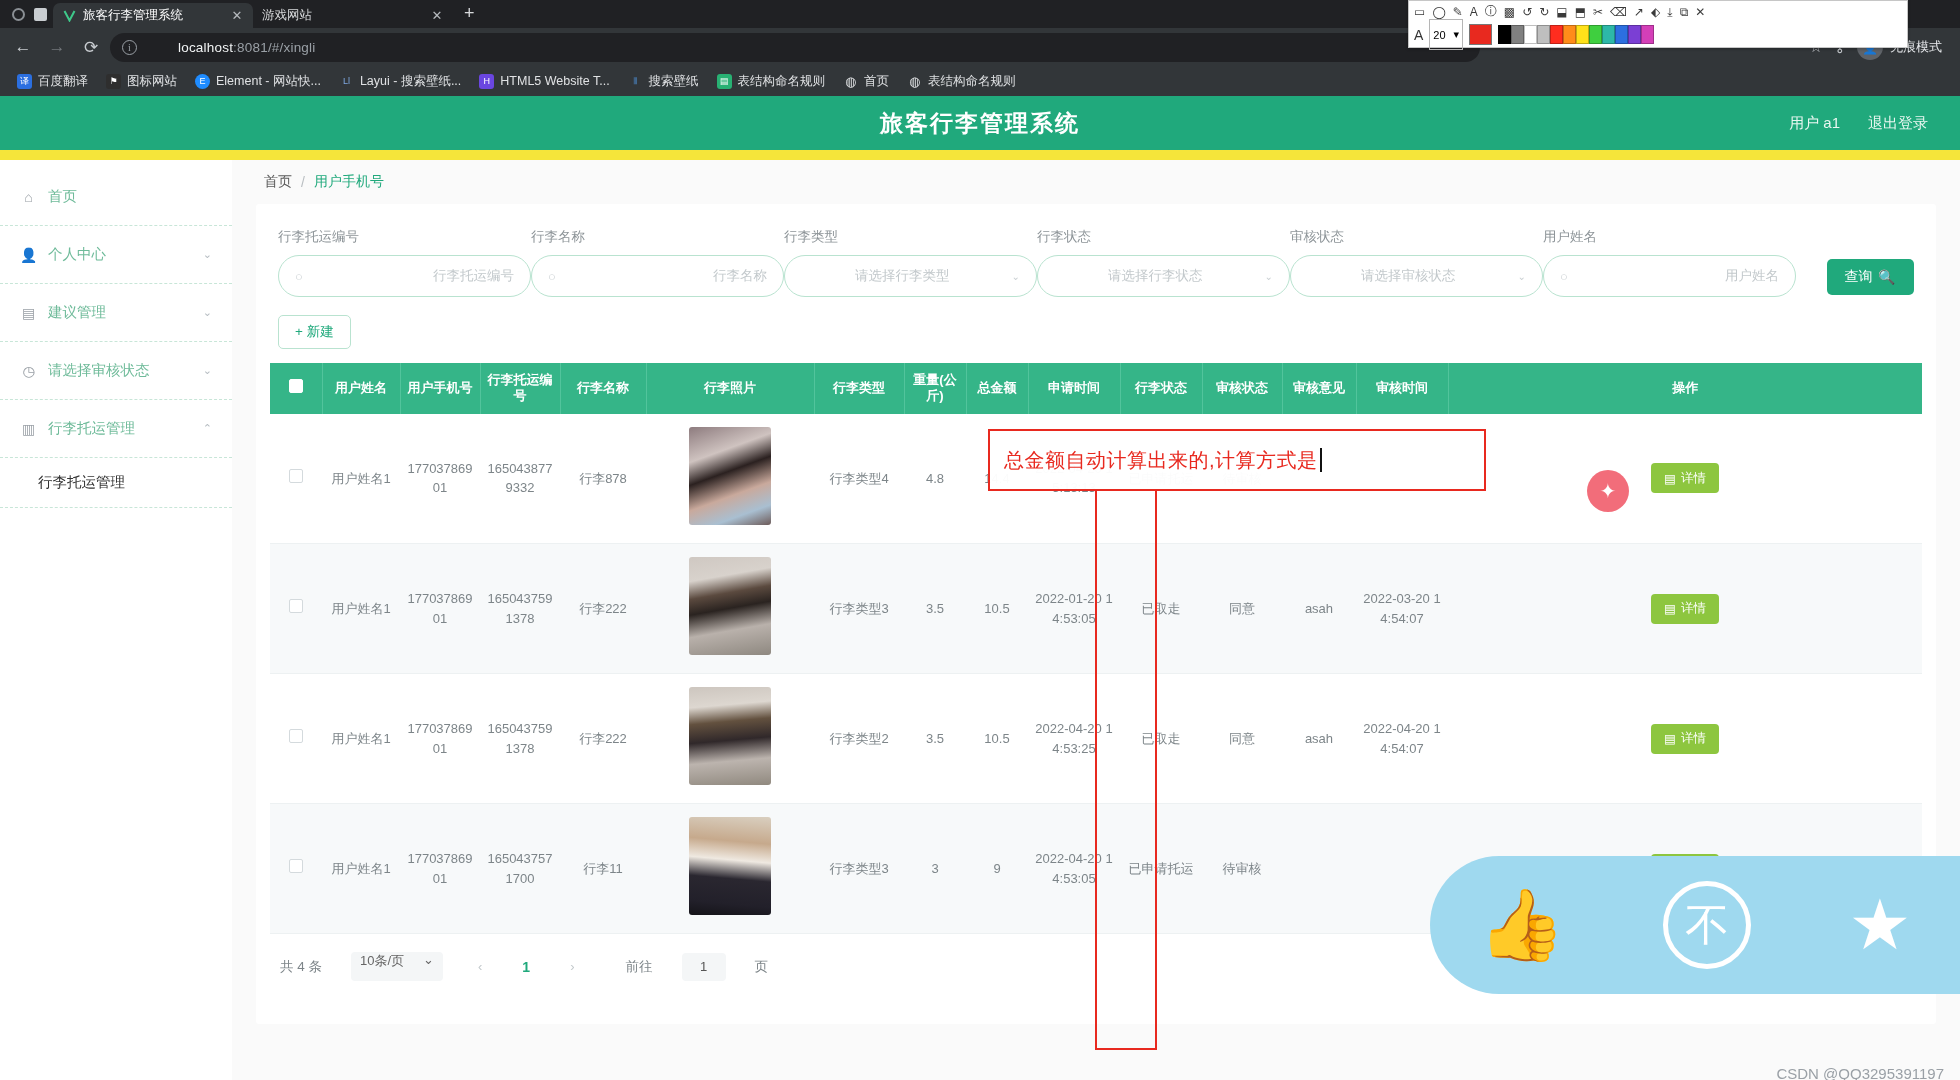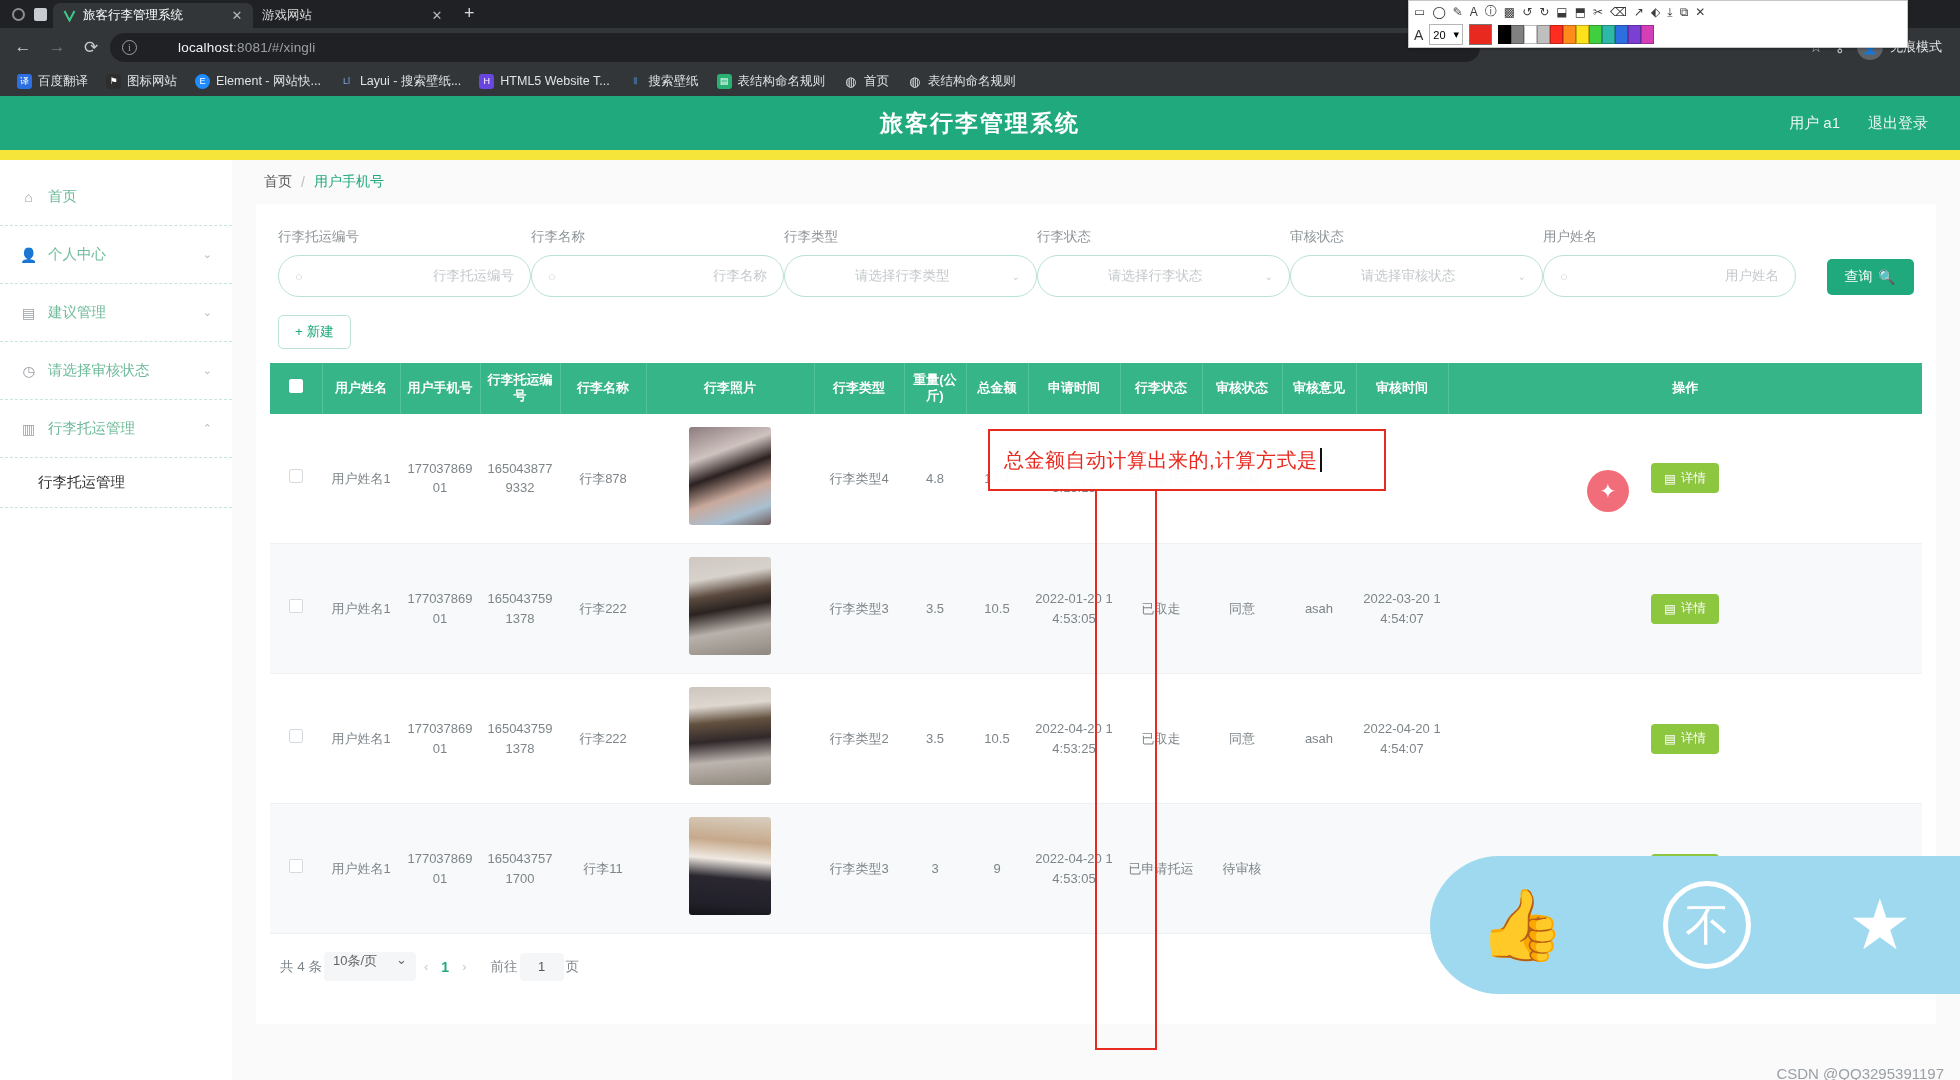--- a/index.html
+++ b/index.html
@@ -58,21 +58,21 @@
 
   
   .anno-toolbar {
     position: absolute; top: 0px; left: 1408px; width: 500px;
     background: #fff; border: 1px solid #c6c6c6; box-shadow: 0 1px 3px rgba(0,0,0,.3);
     font-size: 11px; z-index: 60;
   }
   .anno-row1 { display: flex; align-items: center; gap: 7px; height: 21px; padding: 0 5px; color: #333; }
   .anno-row1 .ic { font-size: 12px; color: #3a3a3a; }
   .anno-row2 { display: flex; align-items: center; gap: 6px; height: 25px; padding: 2px 5px; }
-  .fsize-box { display: flex; align-items: center; border: 1px solid #b5b5b5; height: 21px; padding: 0 3px; gap: 8px; font-size: 11px; }
+  .fsize-box { display: flex; align-items: center; border: 1px solid #b5b5b5; height: 31px; padding: 0 3px; gap: 8px; font-size: 11px; }
   .swatch-grid { display: flex; }
   .sw { width: 13px; height: 19px; border: 1px solid rgba(0,0,0,.25); }
   .sw-big { width: 23px; height: 21px; border: 1px solid #777; }
 
   
   .app { width: 1960px; height: 990px; background: #fafafa; position: relative; }
   .app-header {
     height: 54px; background: #20a97c; display: flex; align-items: center;
     justify-content: center; position: relative;
   }
@@ -148,21 +148,21 @@
   .t1 { background: linear-gradient(160deg,#8d7b7e 0%,#cfc3c0 28%,#2b2120 46%,#c9a99c 66%,#a9bfd1 84%,#6d5b59 100%); }
   .t2 { background: linear-gradient(170deg,#cfc8c2 0%,#d8d2cc 22%,#5b4a3f 38%,#2a2320 52%,#b9b1ab 72%,#8e8880 100%); }
   .t3 { background: linear-gradient(175deg,#cdc6bf 0%,#ddd7d0 20%,#63513f 36%,#30282a 54%,#bcb4ae 74%,#90897f 100%); }
   .t4 { background: linear-gradient(185deg,#d9cfc0 0%,#c6a98c 26%,#efe9e1 44%,#2a2730 62%,#22202a 86%,#151419 100%); }
   .detail-btn {
     background: #8dc63f; color: #fff; border: none; height: 30px; padding: 0 13px;
     border-radius: 4px; font-size: 12.5px; display: inline-flex; align-items: center; gap: 5px; cursor: pointer;
   }
 
   
-  .pager { display: flex; align-items: center; gap: 2px; padding: 18px 8px 0 10px; font-size: 13.5px; color: #7d8589; }
+  .pager { display: flex; align-items: center; gap: 29px; padding: 18px 8px 0 10px; font-size: 13.5px; color: #7d8589; }
   .pg-select {
     width: 92px; height: 29px; background: #f4f6f7; border-radius: 4px; display: flex;
     align-items: flex-start; justify-content: space-between; padding: 0 9px; font-size: 13px; color: #666;
   }
   .pg-arrow { color: #c3c9cc; font-size: 13px; padding: 0 6px; }
   .pg-num { color: #20a97c; font-weight: bold; font-size: 14px; padding: 0 5px; }
   .pg-jumpbox { width: 44px; height: 28px; background: #f4f6f7; border-radius: 4px;
                 display: flex; align-items: center; justify-content: center; font-size: 13px; color: #555; }
 
   
@@ -569,21 +569,21 @@
           <span class="pg-arrow">›</span>
           <span style="margin-left:16px">前往</span>
           <span class="pg-jumpbox">1</span>
           <span>页</span>
         </div>
 
       </div>
     </div>
   </div>
 
-  <div class="anno-note" style="left:988px; top:333px; width:398px; height:62px;">
+  <div class="anno-note" style="left:988px; top:333px; width:498px; height:62px;">
     <span class="txt">总金额自动计算出来的,计算方式是</span>
     <span class="caret-bar"></span>
   </div>
 
   <div class="anno-col" style="left:1095px; top:393px; width:62px; height:561px;"></div>
 
   <div class="fab" style="left:1587px; top:374px;">
     <span>✦</span>
   </div>
 

